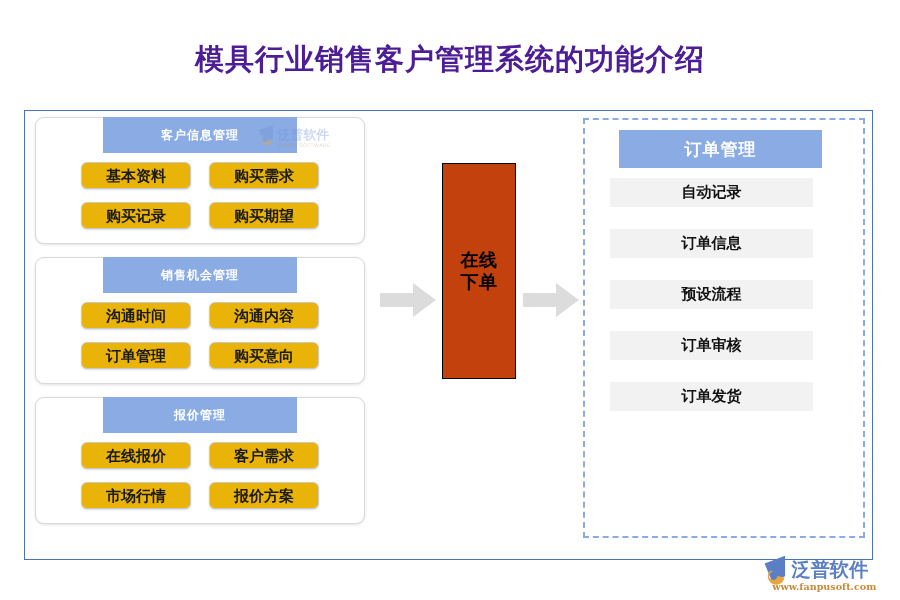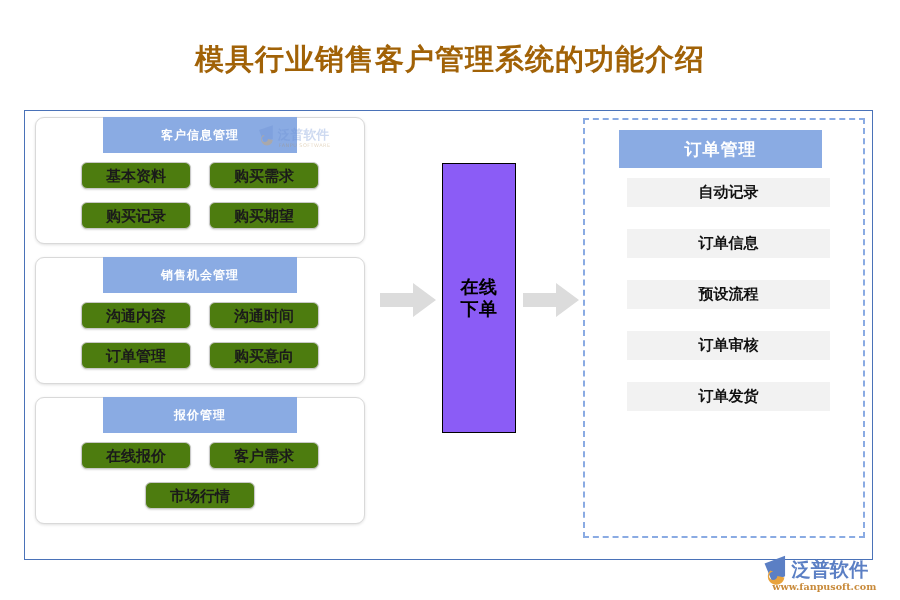--- a/index.html
+++ b/index.html
@@ -23,21 +23,21 @@
 
   
   .page-title {
     position: absolute;
     left: 0;
     top: 40px;
     width: 900px;
     text-align: center;
     font-size: 29px;
     font-weight: bold;
-    color: #a16207;
+    color: #4c1d95;
     letter-spacing: 1px;
     white-space: nowrap;
   }
 
   
   .outer-frame {
     position: absolute;
     left: 24px;
     top: 110px;
     width: 849px;
@@ -91,21 +91,21 @@
     justify-content: center;
     gap: 13px 18px;
     padding: 8px 18px 0 18px;
   }
 
   .pill {
     width: 110px;
     height: 27px;
     line-height: 27px;
     text-align: center;
-    background: #4d7c0f;
+    background: #eab308;
     border: 1px solid #c9c9c9;
     border-radius: 6px;
     box-shadow: 0 1px 2px rgba(0,0,0,0.14);
     font-size: 15px;
     font-weight: bold;
     color: #1a1a1a;
     box-sizing: border-box;
     white-space: nowrap;
   }
 
@@ -120,23 +120,23 @@
     z-index: 4;
     pointer-events: none;
   }
 
   
   .center-box {
     position: absolute;
     left: 442px;
     top: 163px;
     width: 74px;
-    height: 270px;
+    height: 216px;
     border: 1.6px solid #000000;
-    background: #8b5cf6;
+    background: #c2410c;
     box-sizing: border-box;
     display: flex;
     align-items: center;
     justify-content: center;
   }
   .center-box-label {
     font-size: 18px;
     font-weight: bold;
     color: #000000;
     line-height: 1.22;
@@ -175,21 +175,21 @@
     background: #8aabe3;
     color: #ffffff;
     font-size: 17px;
     font-weight: bold;
     text-align: center;
     letter-spacing: 1px;
   }
 
   .right-list {
     position: absolute;
-    left: 42px;
+    left: 25px;
     top: 58px;
     width: 203px;
   }
 
   .right-item {
     height: 29px;
     line-height: 29px;
     background: #f2f2f2;
     text-align: center;
     font-size: 15px;
@@ -233,33 +233,34 @@
         <div class="pill">基本资料</div>
         <div class="pill">购买需求</div>
         <div class="pill">购买记录</div>
         <div class="pill">购买期望</div>
       </div>
     </div>
 
     <div class="card">
       <div class="card-header">销售机会管理</div>
       <div class="pill-grid">
+        <div class="pill">沟通时间</div>
         <div class="pill">沟通内容</div>
-        <div class="pill">沟通时间</div>
         <div class="pill">订单管理</div>
         <div class="pill">购买意向</div>
       </div>
     </div>
 
     <div class="card">
       <div class="card-header">报价管理</div>
       <div class="pill-grid">
         <div class="pill">在线报价</div>
         <div class="pill">客户需求</div>
         <div class="pill">市场行情</div>
+        <div class="pill">报价方案</div>
       </div>
     </div>
   </div>
 
   <div class="arrow arrow-left">
     <svg viewBox="0 0 56 36" width="56" height="36">
       <polygon points="0,11 33,11 33,1 56,18 33,35 33,25 0,25" fill="#dcdcdc"></polygon>
     </svg>
   </div>
 

